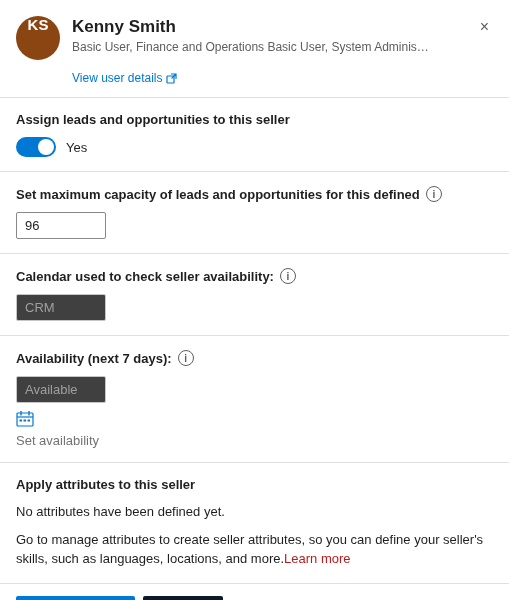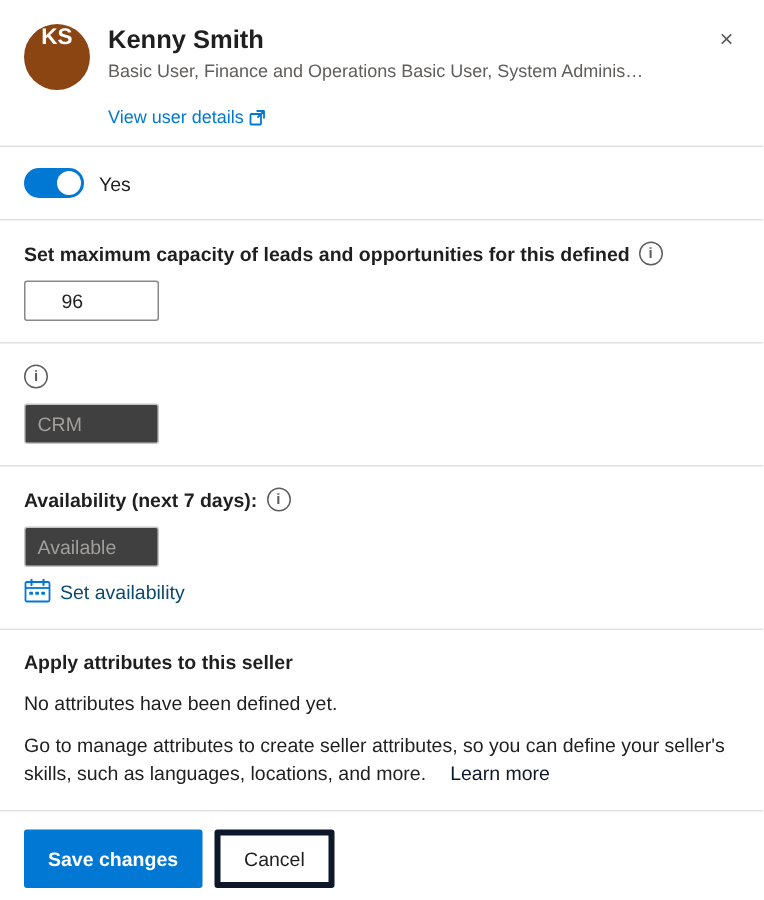--- a/index.html
+++ b/index.html
@@ -138,61 +138,61 @@
       transition: 0.2s;
     }
     .toggle-label {
       font-size: 13px;
       color: #1f1f1f;
     }
     
     .text-input {
       border: 1px solid #8a8886;
       border-radius: 2px;
-      padding: 5px 24px;
+      padding: 5px 8px;
       font-size: 13px;
       width: 90px;
       color: #1f1f1f;
       outline: none;
     }
     
     .disabled-input {
       border: 1px solid #c8c6c4;
       border-radius: 2px;
       padding: 5px 8px;
       font-size: 13px;
       width: 90px;
       color: #a19f9d;
       background: #404040;
     }
     
     .set-avail-link {
       display: inline-flex;
-      align-items: flex-end;
+      align-items: flex-start;
       gap: 6px;
-      color: #0c4a6e;
+      color: #737373;
       font-size: 13px;
       text-decoration: none;
       cursor: pointer;
       margin-top: 8px;
+      flex-direction: column;
     }
     
     .attr-section {
       padding: 14px 16px;
     }
     .attr-text {
       font-size: 13px;
       color: #1f1f1f;
       margin-top: 8px;
       line-height: 1.5;
     }
     .attr-text .learn-link {
-      color: #0f172a;
+      color: #b91c1c;
       text-decoration: none;
-      margin-left: 16px;
     }
     
     .footer {
       padding: 12px 16px;
       display: flex;
       gap: 8px;
       border-top: 1px solid #e0e0e0;
       background: #fff;
     }
     .btn-primary {
@@ -236,20 +236,23 @@
       </a>
     </div>
     <button class="close-btn">
       <span>×</span>
     </button>
   </div>
 
   <div class="content">
 
     <div class="section">
+      <div class="section-label">
+        <span>Assign leads and opportunities to this seller</span>
+      </div>
       <div class="toggle-row">
         <label class="toggle">
           <input type="checkbox" checked="" style="">
           <span class="toggle-slider"></span>
         </label>
         <span class="toggle-label">Yes</span>
       </div>
     </div>
 
     <div class="section">
@@ -257,20 +260,21 @@
         <span>Set maximum capacity of leads and opportunities for this defined</span>
         <span class="info-icon">
           <span>i</span>
         </span>
       </div>
       <input class="text-input" type="text" value="96" style="">
     </div>
 
     <div class="section">
       <div class="section-label">
+        <span>Calendar used to check seller availability:</span>
         <span class="info-icon">
           <span>i</span>
         </span>
       </div>
       <div class="disabled-input">CRM</div>
     </div>
 
     <div class="section">
       <div class="section-label">
         <span>Availability (next 7 days):</span>

